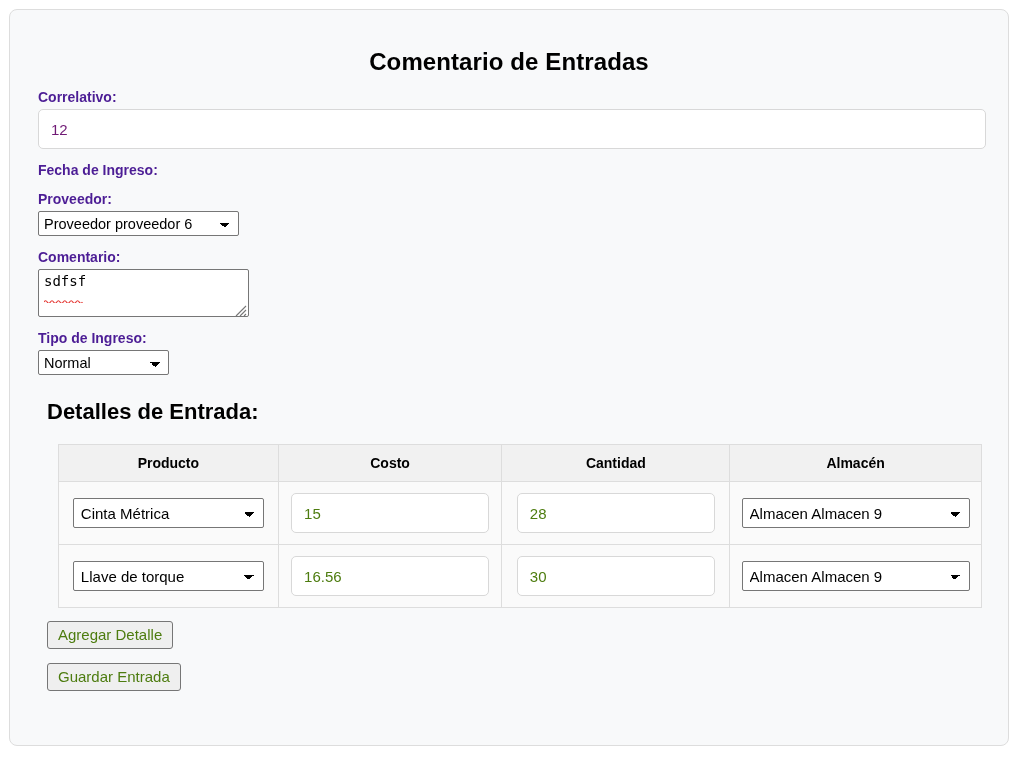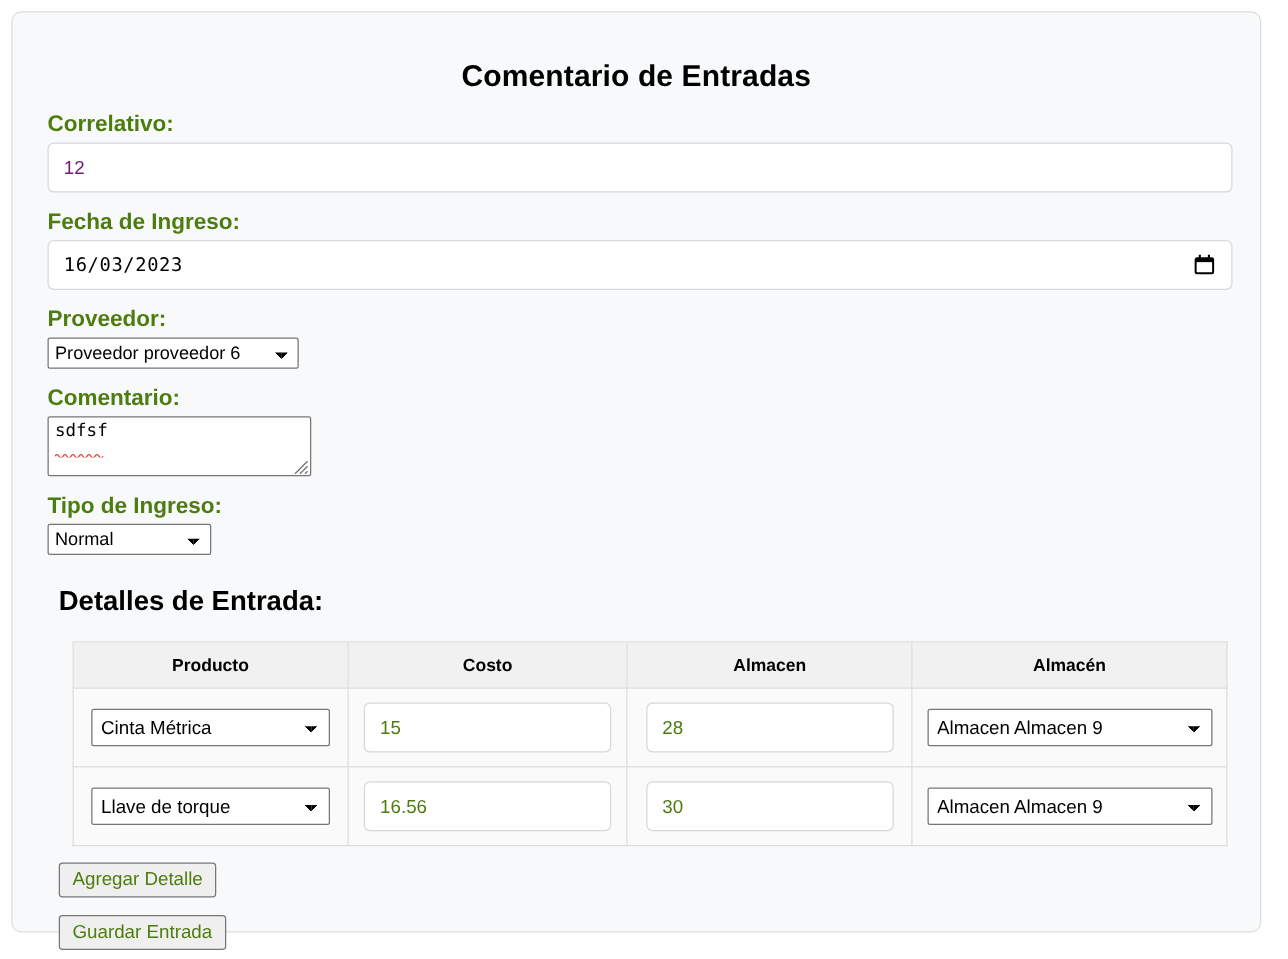--- a/index.html
+++ b/index.html
@@ -41,23 +41,23 @@
     color: #000000;
     letter-spacing: 0.1px;
   }
 
   .field-block {
     padding: 0 28px;
   }
 
   .field-label {
     display: block;
-    font-size: 18px;
+    font-size: 14px;
     font-weight: bold;
-    color: #4d7c0f;
+    color: #4c1d95;
     margin-top: 13px;
     margin-bottom: 4px;
   }
 
   .text-input {
     display: block;
     width: 948px;
     height: 40px;
     padding: 6px 12px;
     font-size: 15px;
@@ -256,31 +256,20 @@
 
     <h1 class="form-title">Comentario de Entradas</h1>
 
     <div class="field-block">
       <label class="field-label">Correlativo:</label>
       <input class="text-input" type="text" id="correlativo-input" value="12" style="">
     </div>
 
     <div class="field-block">
       <label class="field-label">Fecha de Ingreso:</label>
-      <div class="date-input-wrap">
-        <input class="date-input" type="text" id="fecha-input" value="16/03/2023" style="">
-        <span class="calendar-icon">
-          <svg width="17" height="17" viewBox="0 0 17 17">
-            <rect x="1.5" y="3.5" width="14" height="12" rx="1.2" fill="#ffffff" stroke="#000000" stroke-width="1.6"></rect>
-            <rect x="1.5" y="3.5" width="14" height="3.2" fill="#000000"></rect>
-            <rect x="4" y="0.8" width="1.7" height="3.4" fill="#000000"></rect>
-            <rect x="11.3" y="0.8" width="1.7" height="3.4" fill="#000000"></rect>
-          </svg>
-        </span>
-      </div>
     </div>
 
     <div class="field-block">
       <label class="field-label">Proveedor:</label>
       <select class="mini-select" id="proveedor-select">
         <option>Proveedor proveedor 6</option>
       </select>
     </div>
 
     <div class="field-block">
@@ -307,21 +296,21 @@
       </select>
     </div>
 
     <h2 class="details-heading">Detalles de Entrada:</h2>
 
     <table class="details-table">
       <thead>
         <tr>
           <th class="col-producto">Producto</th>
           <th class="col-costo">Costo</th>
-          <th class="col-cantidad">Almacen</th>
+          <th class="col-cantidad">Cantidad</th>
           <th class="col-almacen">Almacén</th>
         </tr>
       </thead>
       <tbody>
         <tr>
           <td>
             <select class="cell-select">
               <option>Cinta Métrica</option>
             </select>
           </td>

